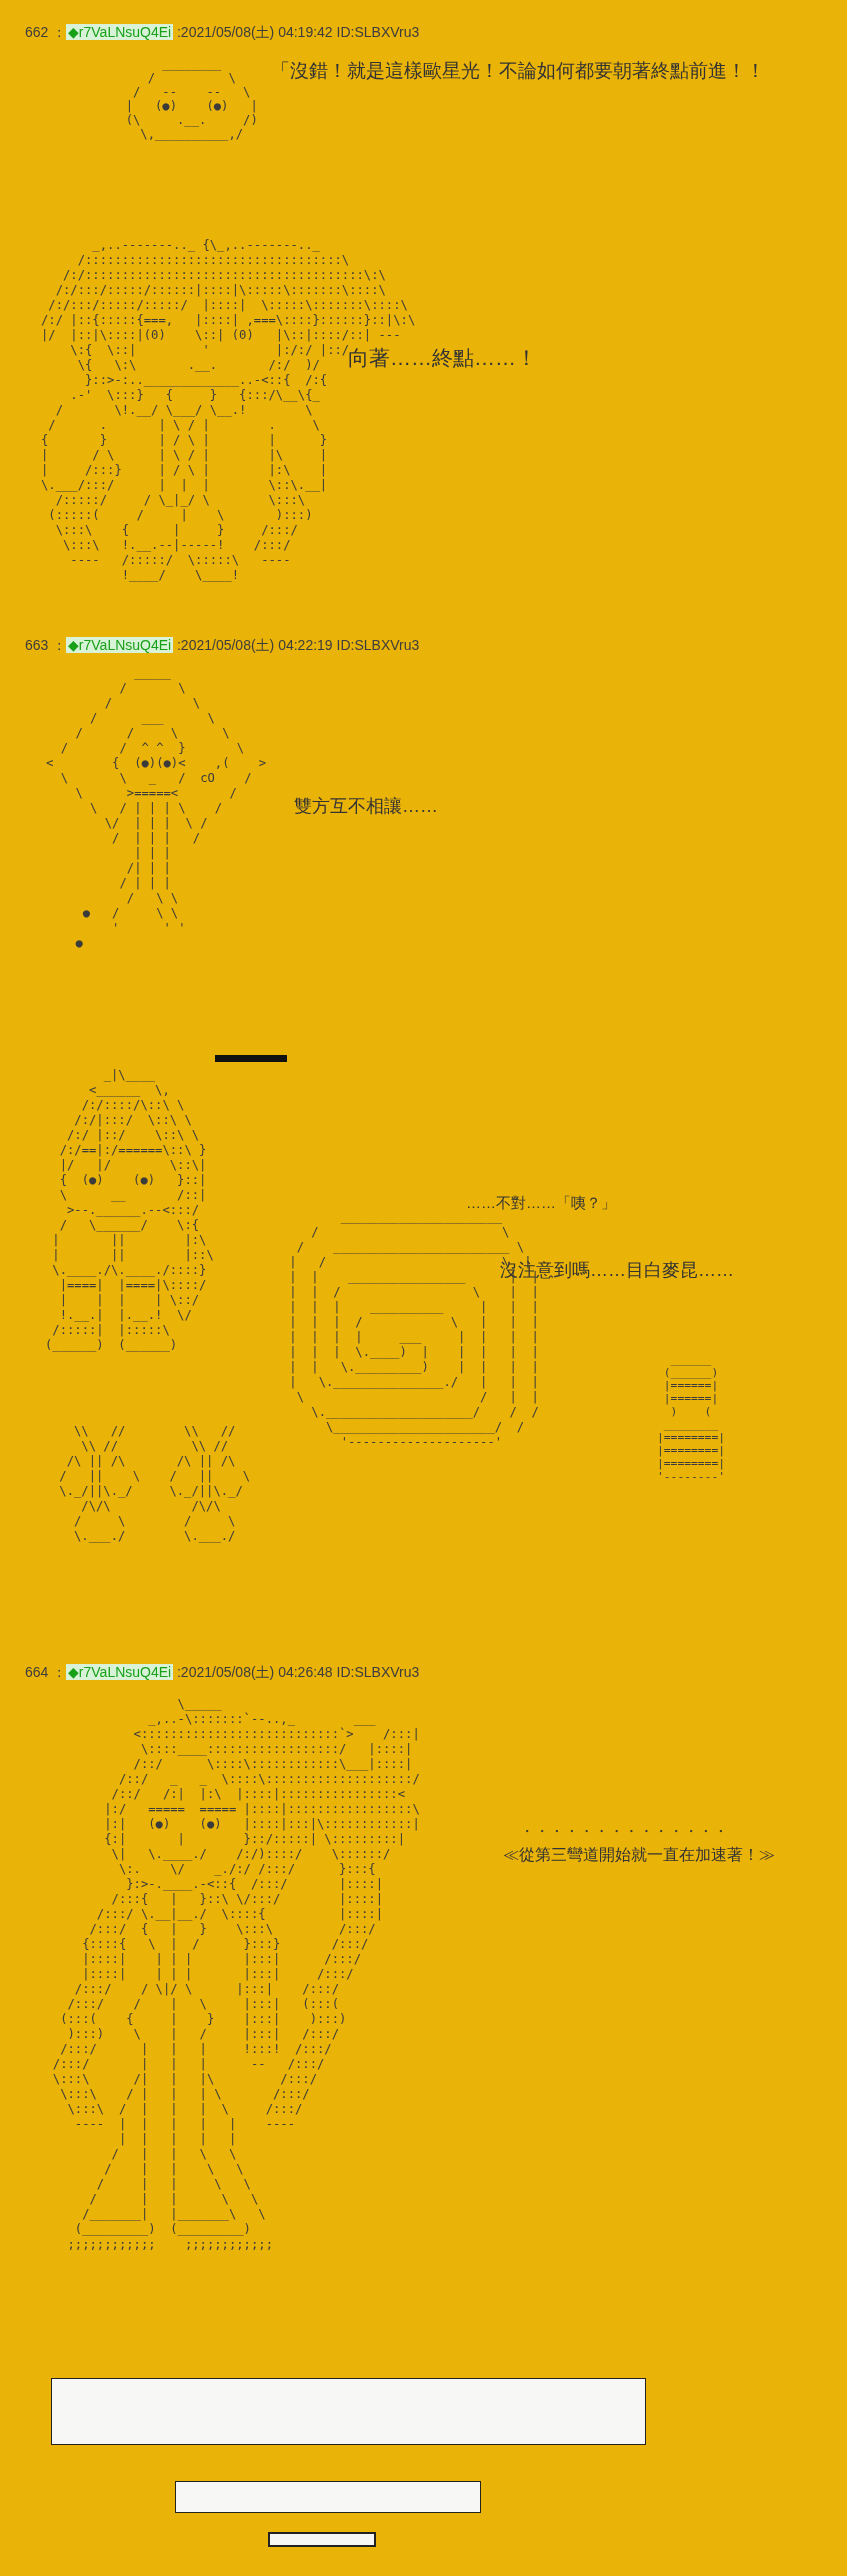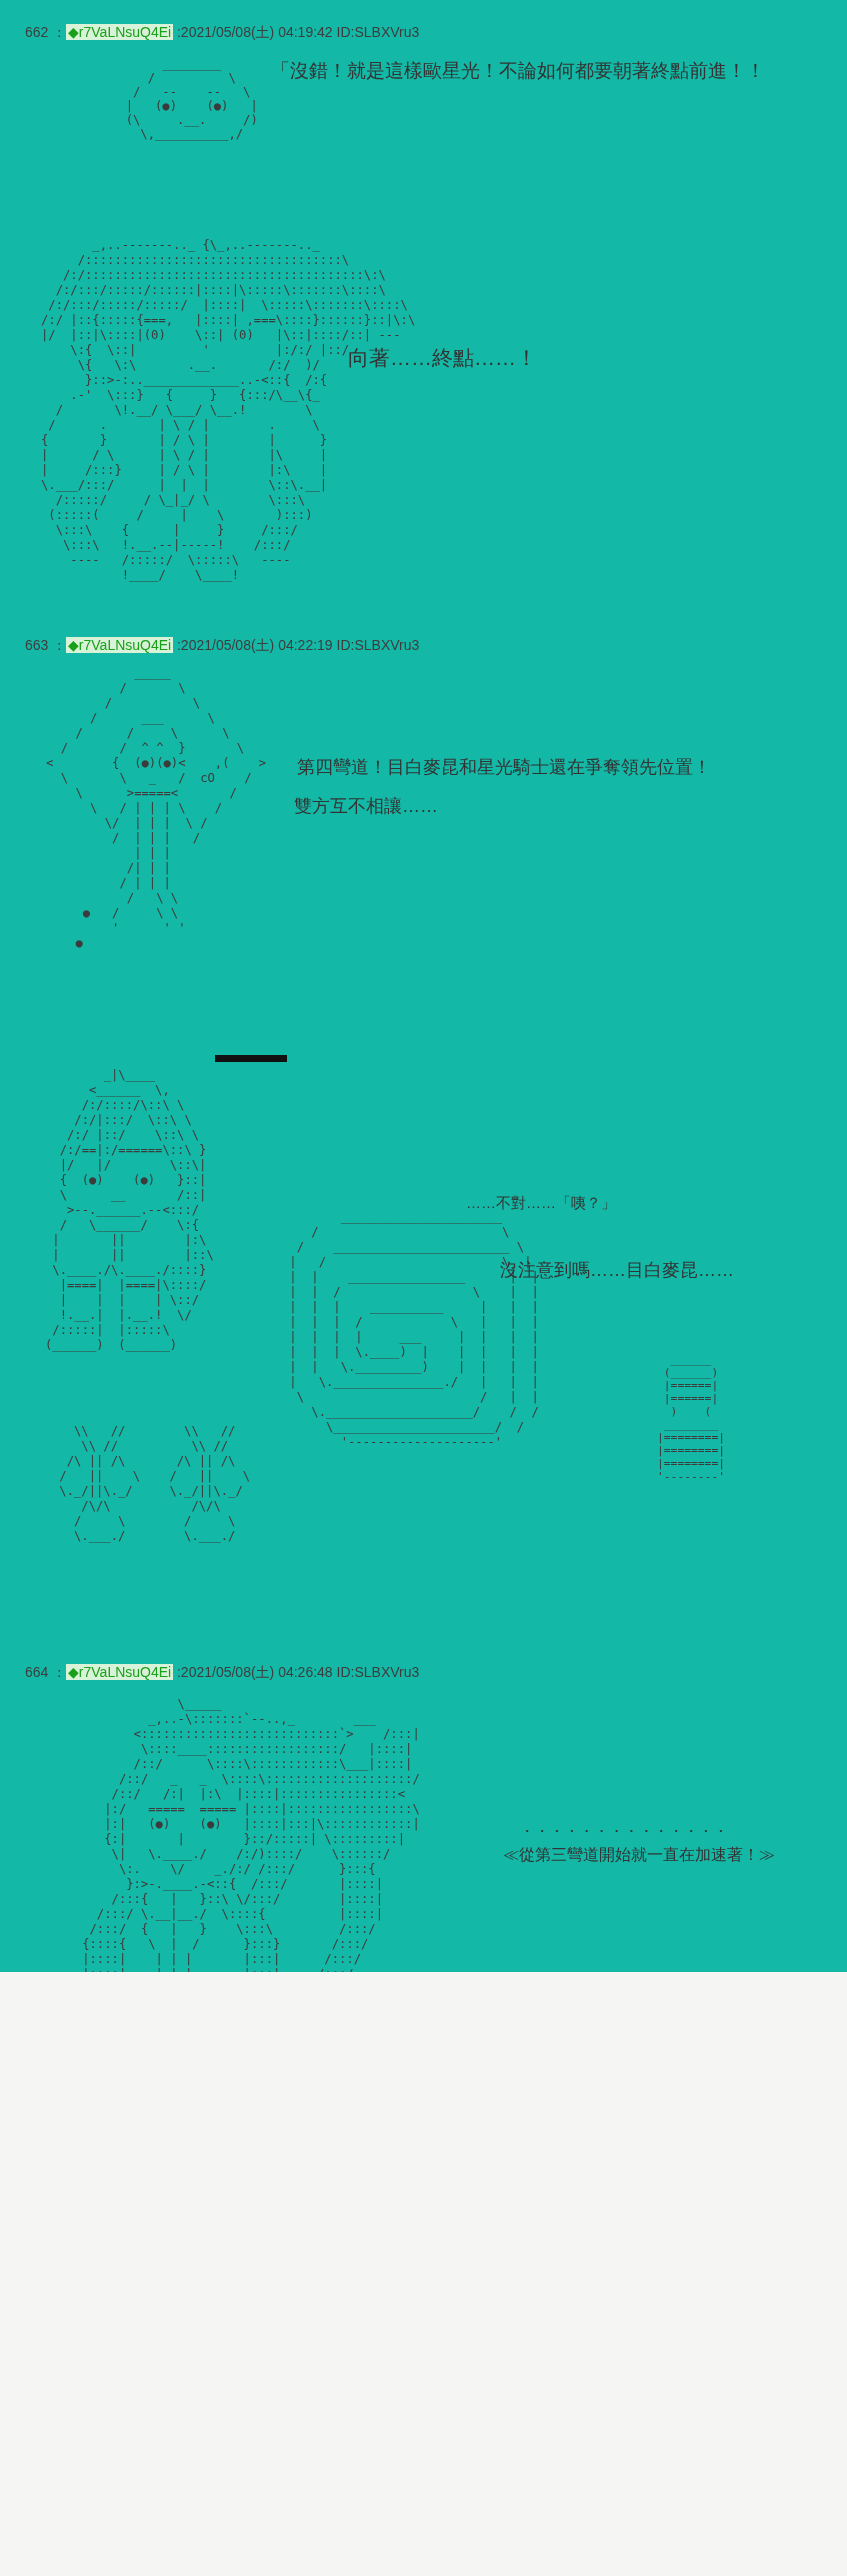--- a/index.html
+++ b/index.html
@@ -1,17 +1,17 @@
 <!DOCTYPE html>
 <html style="font-size:15px"><head>
 <meta charset="utf-8">
 <style>
   html,body{margin:0;padding:0;}
   body{background:#f5f5f4;}
-  #screen{position:relative;width:847px;height:1972px;background:#14b8a6;overflow:hidden;
+  #screen{position:relative;width:847px;height:2576px;background:#eab308;overflow:hidden;
           font-family:"Liberation Sans",sans-serif;}
   .hdr{position:absolute;left:9.4px;white-space:pre;font-size:14px;color:#3d3d3d;
        font-family:"Liberation Sans",sans-serif;}
   .hdr .trip{color:#18a018;background:#d9f3d9;padding:0 1.9px;}
   .aa{position:absolute;white-space:pre;color:#3b3b3b;
       font-family:"DejaVu Sans Mono",monospace;font-size:12.2px;line-height:15px;}
   .txt{position:absolute;white-space:pre;color:#333;
        font-family:"Liberation Sans",sans-serif;}
   .box{position:absolute;background:#f7f7f6;border:1.9px solid #222;}
   .bar{position:absolute;background:#111;}
@@ -77,21 +77,20 @@
              \/  | | |  \ /
               /  | | |   /
                  | | |
                 /| | |
                / | | |
                 /   \ \
           ●   /     \ \
               '      ' '
          ●</pre>
 
-  <div class="txt" style="left:297px;top:755px;font-size:18px;">第四彎道！目白麥昆和星光騎士還在爭奪領先位置！</div>
   <div class="txt" style="left:294px;top:794px;font-size:18px;">雙方互不相讓……</div>
 
   <div class="bar" style="left:215px;top:1055px;width:72px;height:6.6px;"></div>
 
   <pre class="aa" style="left:14px;top:1056px;margin-left:31px;">        _|\____
       &lt;______  \,
      /:/::::/\::\ \
     /:/|:::/  \::\ \
    /:/ |::/    \::\ \
   /:/==|:/======\::\ }

